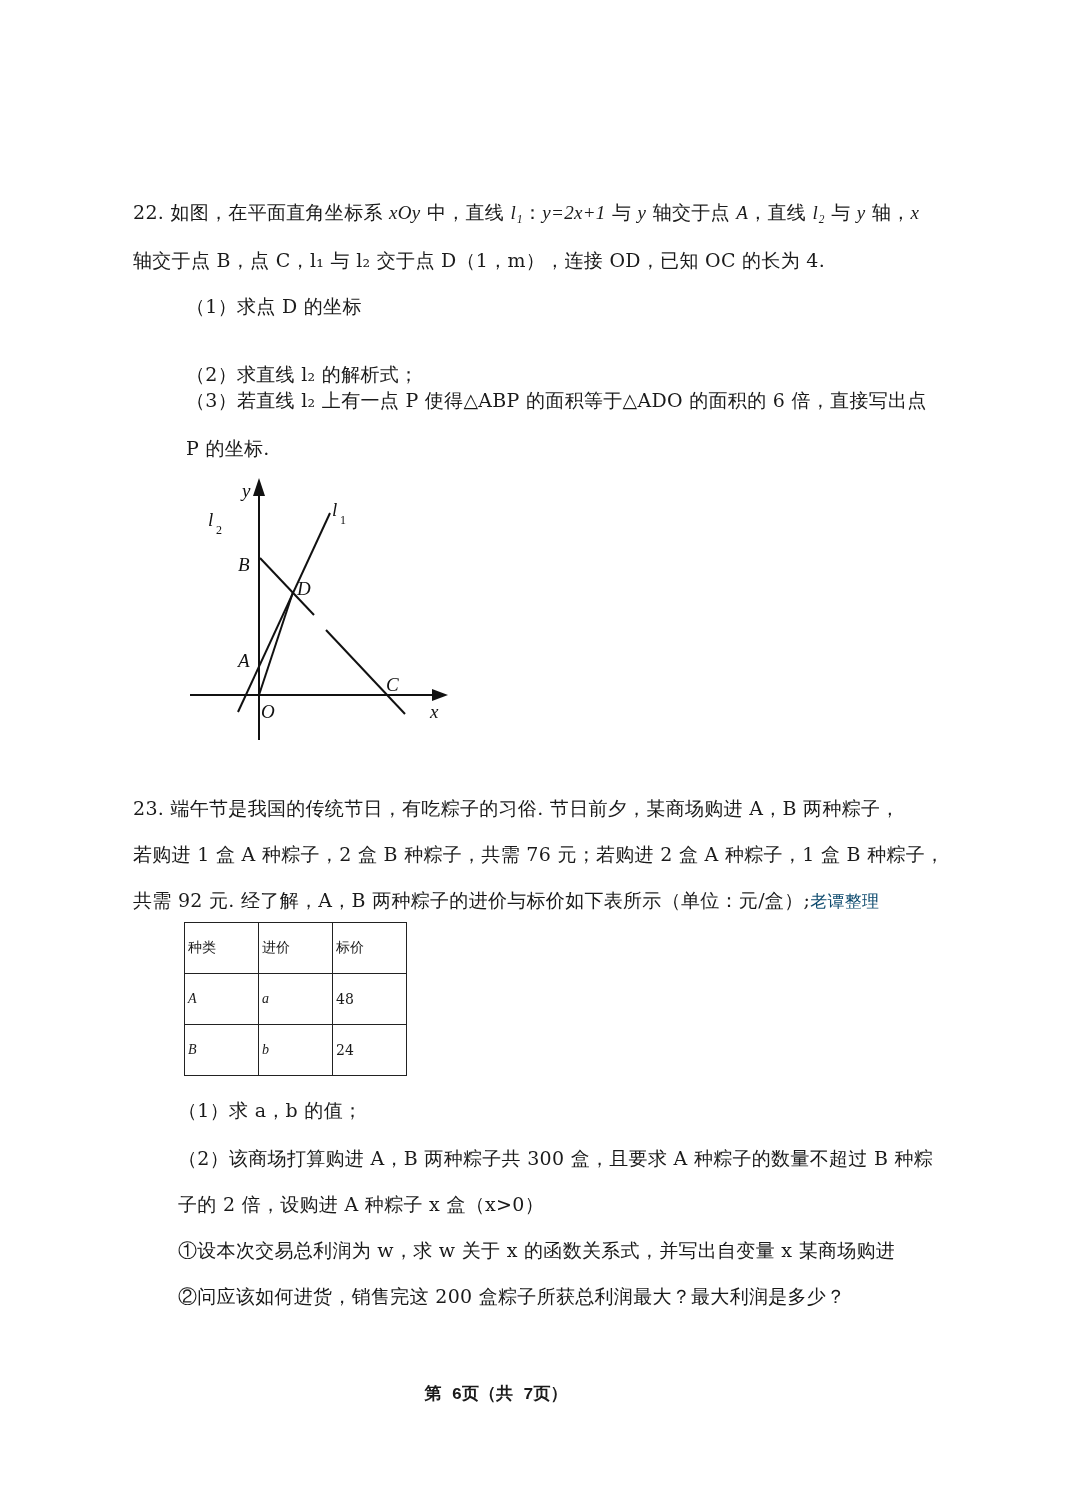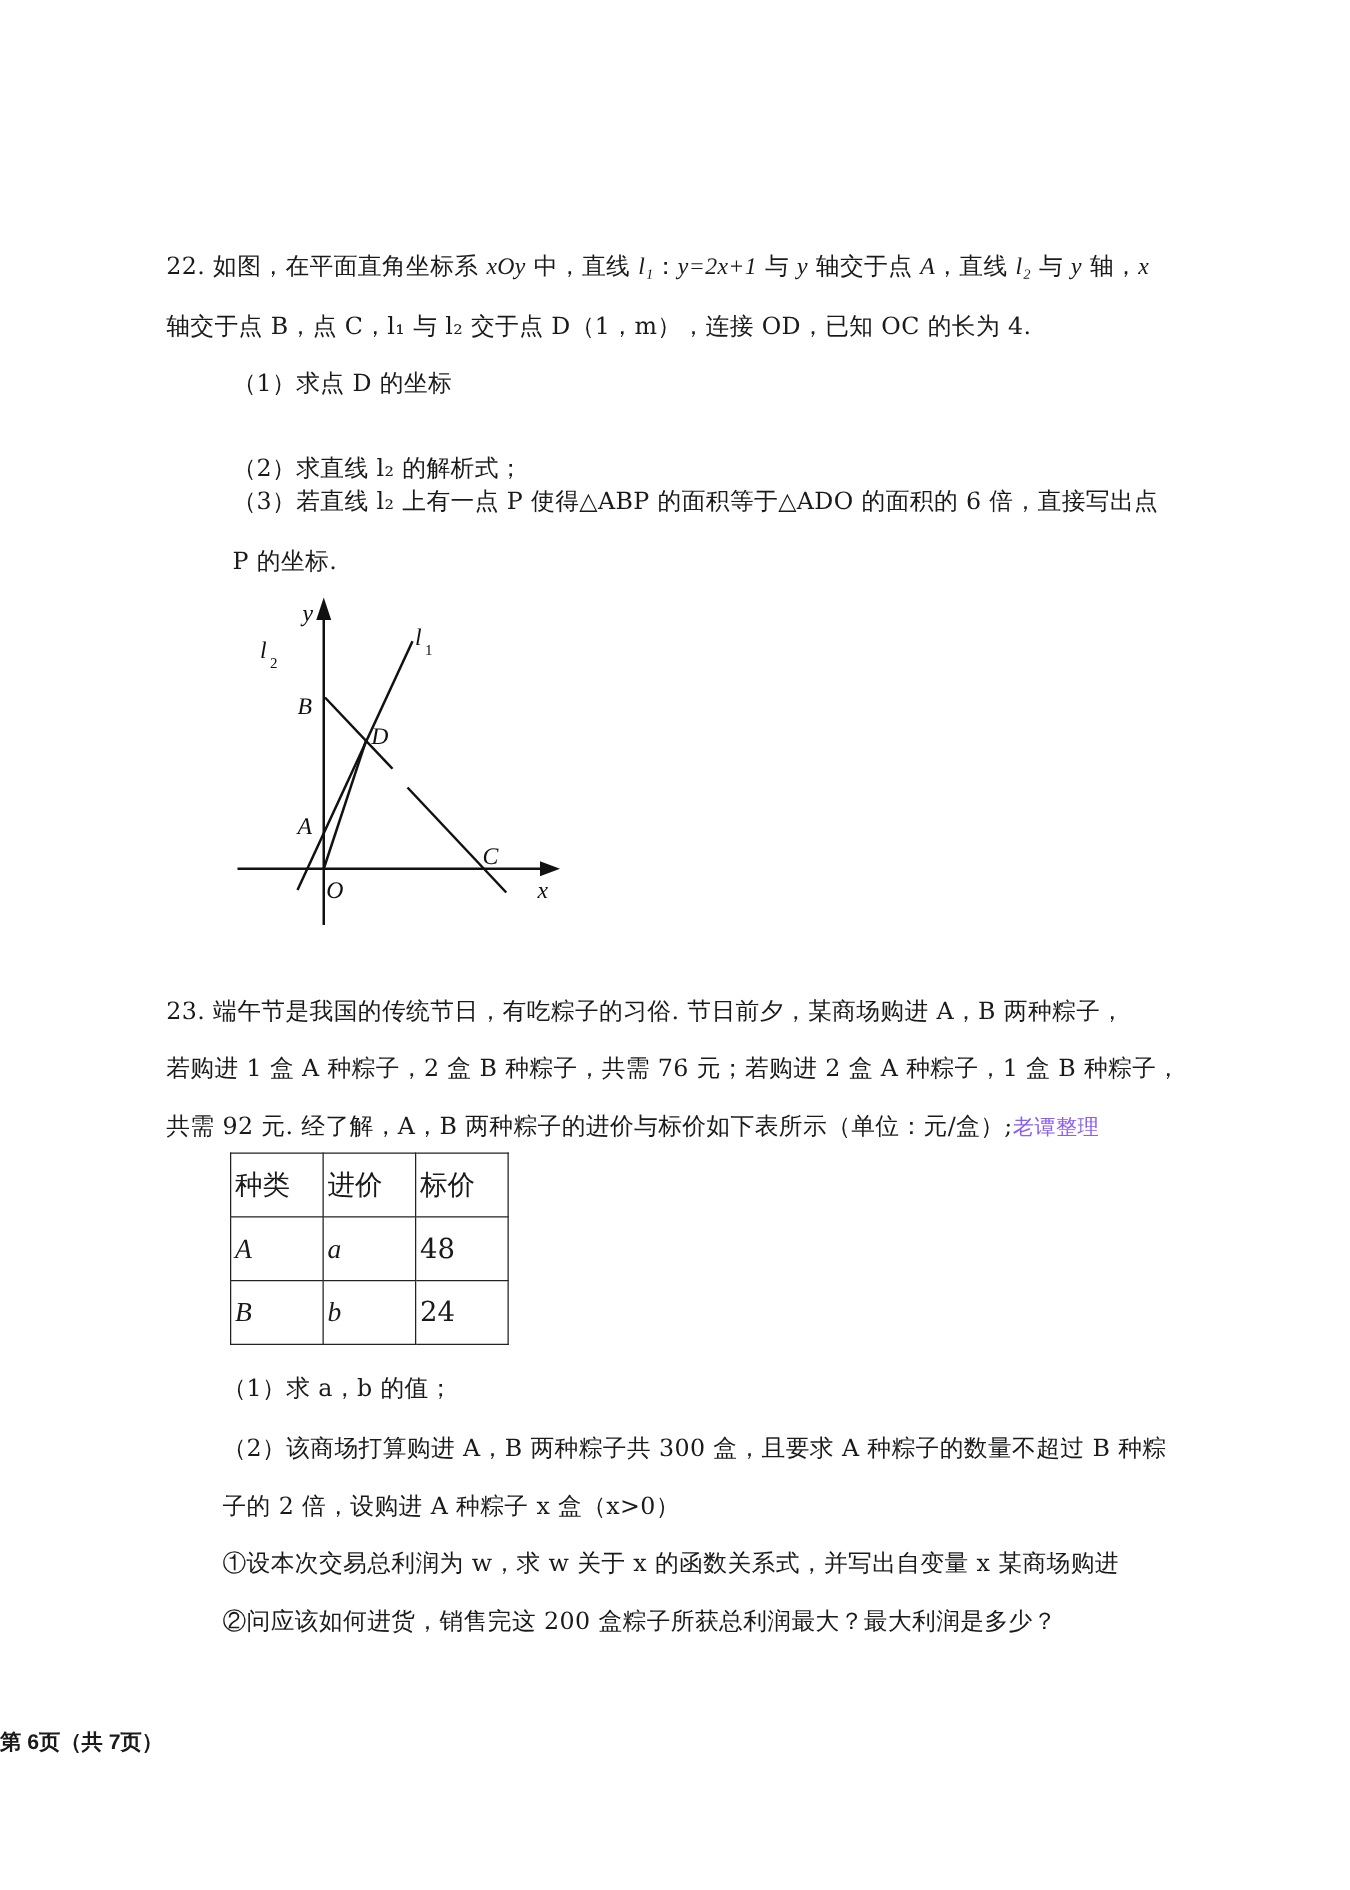--- a/index.html
+++ b/index.html
@@ -1,23 +1,23 @@
 <!DOCTYPE html>
 <html><head>
 <meta charset="utf-8">
 <style>
   html, body { margin:0; padding:0; background:#ffffff; }
   body { width:1080px; height:1512px; position:relative; overflow:hidden;
          font-family:"DejaVu Serif","Liberation Serif",serif; color:#1a1a1a; }
   .line { position:absolute; font-size:19px; white-space:nowrap; letter-spacing:0.3px; }
   .it { font-style:italic; font-family:"Liberation Serif","DejaVu Serif",serif; }
-  .note { font-size:17px; color:#8b5cf6; font-family:"DejaVu Sans",sans-serif; }
-  table.t { position:absolute; left:184px; top:922px; border-collapse:collapse; font-size:22px; }
+  .note { font-size:17px; color:#0c4a6e; font-family:"DejaVu Sans",sans-serif; }
+  table.t { position:absolute; left:184px; top:922px; border-collapse:collapse; font-size:14px; }
   table.t td { border:1.5px solid #222; width:70px; height:50px; padding:0 0 0 3px; vertical-align:middle; text-align:left; }
-  .footer { position:absolute; left:0; width:992px; top:1382px; text-align:left; font-size:17px; font-weight:bold; font-family:Liberation Sans, sans-serif; }
+  .footer { position:absolute; left:0; width:992px; top:1382px; text-align:center; font-size:17px; font-weight:bold; font-family:Liberation Mono, monospace; }
   svg.fig { position:absolute; left:180px; top:470px; }
 </style>
 </head>
 <body>
 
 <div class="line" style="left:133px; top:200px;">
   <span>22. 如图，在平面直角坐标系 </span><span class="it">xOy</span><span> 中，直线 </span><span class="it">l₁</span><span>：</span><span class="it">y=2x+1</span><span> 与 </span><span class="it">y</span><span> 轴交于点 </span><span class="it">A</span><span>，直线 </span><span class="it">l₂</span><span> 与 </span><span class="it">y</span><span> 轴，</span><span class="it">x</span>
 </div>
 <div class="line" style="left:133px; top:248px;">轴交于点 B，点 C，l₁ 与 l₂ 交于点 D（1，m），连接 OD，已知 OC 的长为 4.</div>
 <div class="line" style="left:186px; top:294px;text-align:center;">（1）求点 D 的坐标</div>

